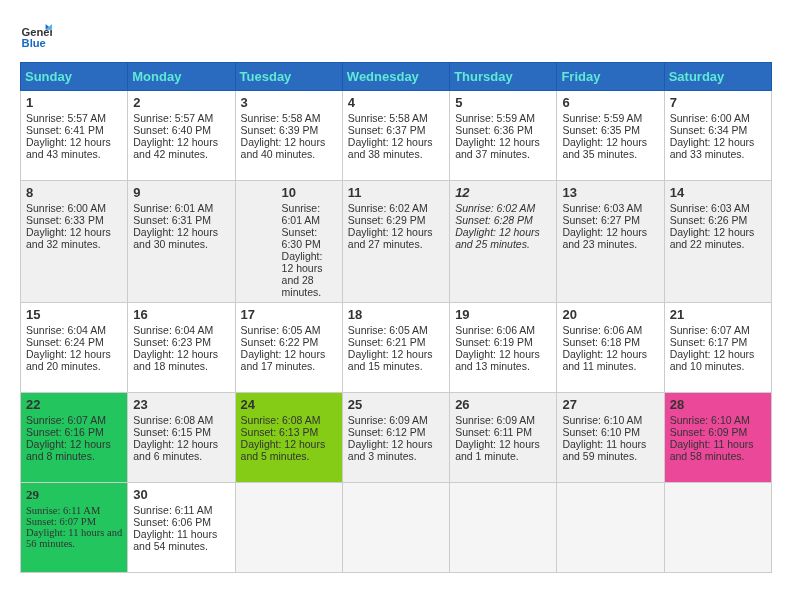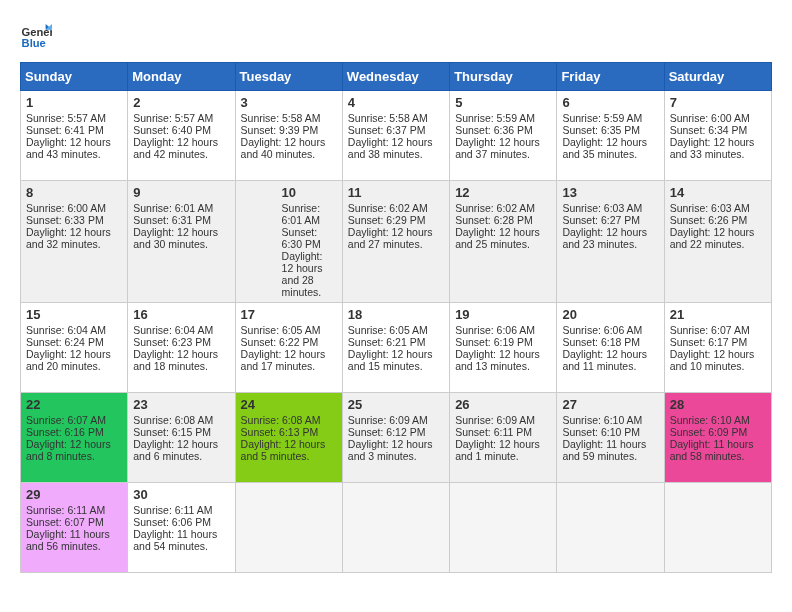--- a/index.html
+++ b/index.html
@@ -37,21 +37,21 @@
       font-size: 16px;
       color: #555;
     }
     table {
       width: 100%;
       border-collapse: collapse;
       table-layout: fixed;
     }
     th {
       background: #2a6abf;
-      color: #ffffff;
+      color: #5eead4;
       padding: 6px 4px;
       font-size: 13px;
       font-weight: bold;
       text-align: left;
       border: 1px solid #1a5aaf;
     }
     td {
       vertical-align: top;
       padding: 4px 5px;
       font-size: 10.5px;
@@ -103,32 +103,32 @@
         <th>Wednesday</th>
         <th>Thursday</th>
         <th>Friday</th>
         <th>Saturday</th>
       </tr>
   </thead>
   <tbody id="calendar-body">
   <tr>
         <td style="background: rgb(255, 255, 255);"><span class="day-num">1</span><span>Sunrise: 5:57 AM</span><br><span>Sunset: 6:41 PM</span><br><span>Daylight: 12 hours and 43 minutes.</span></td>
         <td style="background: rgb(255, 255, 255);"><span class="day-num">2</span><span>Sunrise: 5:57 AM</span><br><span>Sunset: 6:40 PM</span><br><span>Daylight: 12 hours and 42 minutes.</span></td>
-        <td style="background: rgb(255, 255, 255);"><span class="day-num">3</span><span>Sunrise: 5:58 AM</span><br><span>Sunset: 9:39 PM</span><br><span>Daylight: 12 hours and 40 minutes.</span></td>
+        <td style="background: rgb(255, 255, 255);"><span class="day-num">3</span><span>Sunrise: 5:58 AM</span><br><span>Sunset: 6:39 PM</span><br><span>Daylight: 12 hours and 40 minutes.</span></td>
         <td style="background: rgb(255, 255, 255);"><span class="day-num">4</span><span>Sunrise: 5:58 AM</span><br><span>Sunset: 6:37 PM</span><br><span>Daylight: 12 hours and 38 minutes.</span></td>
         <td style="background: rgb(255, 255, 255);"><span class="day-num">5</span><span>Sunrise: 5:59 AM</span><br><span>Sunset: 6:36 PM</span><br><span>Daylight: 12 hours and 37 minutes.</span></td>
         <td style="background: rgb(255, 255, 255);"><span class="day-num">6</span><span>Sunrise: 5:59 AM</span><br><span>Sunset: 6:35 PM</span><br><span>Daylight: 12 hours and 35 minutes.</span></td>
         <td style="background: rgb(255, 255, 255);"><span class="day-num">7</span><span>Sunrise: 6:00 AM</span><br><span>Sunset: 6:34 PM</span><br><span>Daylight: 12 hours and 33 minutes.</span></td>
       </tr>
       <tr>
         <td style="background: rgb(240, 240, 240);"><span class="day-num">8</span><span>Sunrise: 6:00 AM</span><br><span>Sunset: 6:33 PM</span><br><span>Daylight: 12 hours and 32 minutes.</span></td>
         <td style="background: rgb(240, 240, 240);"><span class="day-num">9</span><span>Sunrise: 6:01 AM</span><br><span>Sunset: 6:31 PM</span><br><span>Daylight: 12 hours and 30 minutes.</span></td>
         <td style="background: rgb(240, 240, 240); padding-left: 46px;"><span class="day-num">10</span><span>Sunrise: 6:01 AM</span><br><span>Sunset: 6:30 PM</span><br><span>Daylight: 12 hours and 28 minutes.</span></td>
         <td style="background: rgb(240, 240, 240);"><span class="day-num">11</span><span>Sunrise: 6:02 AM</span><br><span>Sunset: 6:29 PM</span><br><span>Daylight: 12 hours and 27 minutes.</span></td>
-        <td style="background: rgb(240, 240, 240);"><span class="day-num">12</span><span>Sunrise: 6:02 AM</span><br><span>Sunset: 6:28 PM</span><br><span>Daylight: 12 hours and 25 minutes.</span></td>
+        <td style="background: rgb(240, 240, 240); font-style: italic;"><span class="day-num">12</span><span>Sunrise: 6:02 AM</span><br><span>Sunset: 6:28 PM</span><br><span>Daylight: 12 hours and 25 minutes.</span></td>
         <td style="background: rgb(240, 240, 240);"><span class="day-num">13</span><span>Sunrise: 6:03 AM</span><br><span>Sunset: 6:27 PM</span><br><span>Daylight: 12 hours and 23 minutes.</span></td>
         <td style="background: rgb(240, 240, 240);"><span class="day-num">14</span><span>Sunrise: 6:03 AM</span><br><span>Sunset: 6:26 PM</span><br><span>Daylight: 12 hours and 22 minutes.</span></td>
       </tr>
       <tr>
         <td style="background: rgb(255, 255, 255);"><span class="day-num">15</span><span>Sunrise: 6:04 AM</span><br><span>Sunset: 6:24 PM</span><br><span>Daylight: 12 hours and 20 minutes.</span></td>
         <td style="background: rgb(255, 255, 255);"><span class="day-num">16</span><span>Sunrise: 6:04 AM</span><br><span>Sunset: 6:23 PM</span><br><span>Daylight: 12 hours and 18 minutes.</span></td>
         <td style="background: rgb(255, 255, 255);"><span class="day-num">17</span><span>Sunrise: 6:05 AM</span><br><span>Sunset: 6:22 PM</span><br><span>Daylight: 12 hours and 17 minutes.</span></td>
         <td style="background: rgb(255, 255, 255);"><span class="day-num">18</span><span>Sunrise: 6:05 AM</span><br><span>Sunset: 6:21 PM</span><br><span>Daylight: 12 hours and 15 minutes.</span></td>
         <td style="background: rgb(255, 255, 255);"><span class="day-num">19</span><span>Sunrise: 6:06 AM</span><br><span>Sunset: 6:19 PM</span><br><span>Daylight: 12 hours and 13 minutes.</span></td>
         <td style="background: rgb(255, 255, 255);"><span class="day-num">20</span><span>Sunrise: 6:06 AM</span><br><span>Sunset: 6:18 PM</span><br><span>Daylight: 12 hours and 11 minutes.</span></td>
@@ -137,21 +137,21 @@
       <tr>
         <td style="background: #22c55e;"><span class="day-num">22</span><span>Sunrise: 6:07 AM</span><br><span>Sunset: 6:16 PM</span><br><span>Daylight: 12 hours and 8 minutes.</span></td>
         <td style="background: rgb(240, 240, 240);"><span class="day-num">23</span><span>Sunrise: 6:08 AM</span><br><span>Sunset: 6:15 PM</span><br><span>Daylight: 12 hours and 6 minutes.</span></td>
         <td style="background: #84cc16;"><span class="day-num">24</span><span>Sunrise: 6:08 AM</span><br><span>Sunset: 6:13 PM</span><br><span>Daylight: 12 hours and 5 minutes.</span></td>
         <td style="background: rgb(240, 240, 240);"><span class="day-num">25</span><span>Sunrise: 6:09 AM</span><br><span>Sunset: 6:12 PM</span><br><span>Daylight: 12 hours and 3 minutes.</span></td>
         <td style="background: rgb(240, 240, 240);"><span class="day-num">26</span><span>Sunrise: 6:09 AM</span><br><span>Sunset: 6:11 PM</span><br><span>Daylight: 12 hours and 1 minute.</span></td>
         <td style="background: rgb(240, 240, 240);"><span class="day-num">27</span><span>Sunrise: 6:10 AM</span><br><span>Sunset: 6:10 PM</span><br><span>Daylight: 11 hours and 59 minutes.</span></td>
         <td style="background: #ec4899; margin-left: 18px;"><span class="day-num">28</span><span>Sunrise: 6:10 AM</span><br><span>Sunset: 6:09 PM</span><br><span>Daylight: 11 hours and 58 minutes.</span></td>
       </tr>
       <tr>
-        <td style="background: #f0abfc;"><span class="day-num">29</span><span>Sunrise: 6:11 AM</span><br><span>Sunset: 6:07 PM</span><br><span>Daylight: 11 hours and 56 minutes.</span></td>
+        <td style="background: #22c55e; font-family: Liberation Serif, serif;"><span class="day-num">29</span><span>Sunrise: 6:11 AM</span><br><span>Sunset: 6:07 PM</span><br><span>Daylight: 11 hours and 56 minutes.</span></td>
         <td style="background: rgb(255, 255, 255);"><span class="day-num">30</span><span>Sunrise: 6:11 AM</span><br><span>Sunset: 6:06 PM</span><br><span>Daylight: 11 hours and 54 minutes.</span></td>
         <td class="empty"></td>
         <td class="empty"></td>
         <td class="empty"></td>
         <td class="empty"></td>
         <td class="empty"></td>
       </tr>
     </tbody>
 </table>
 

